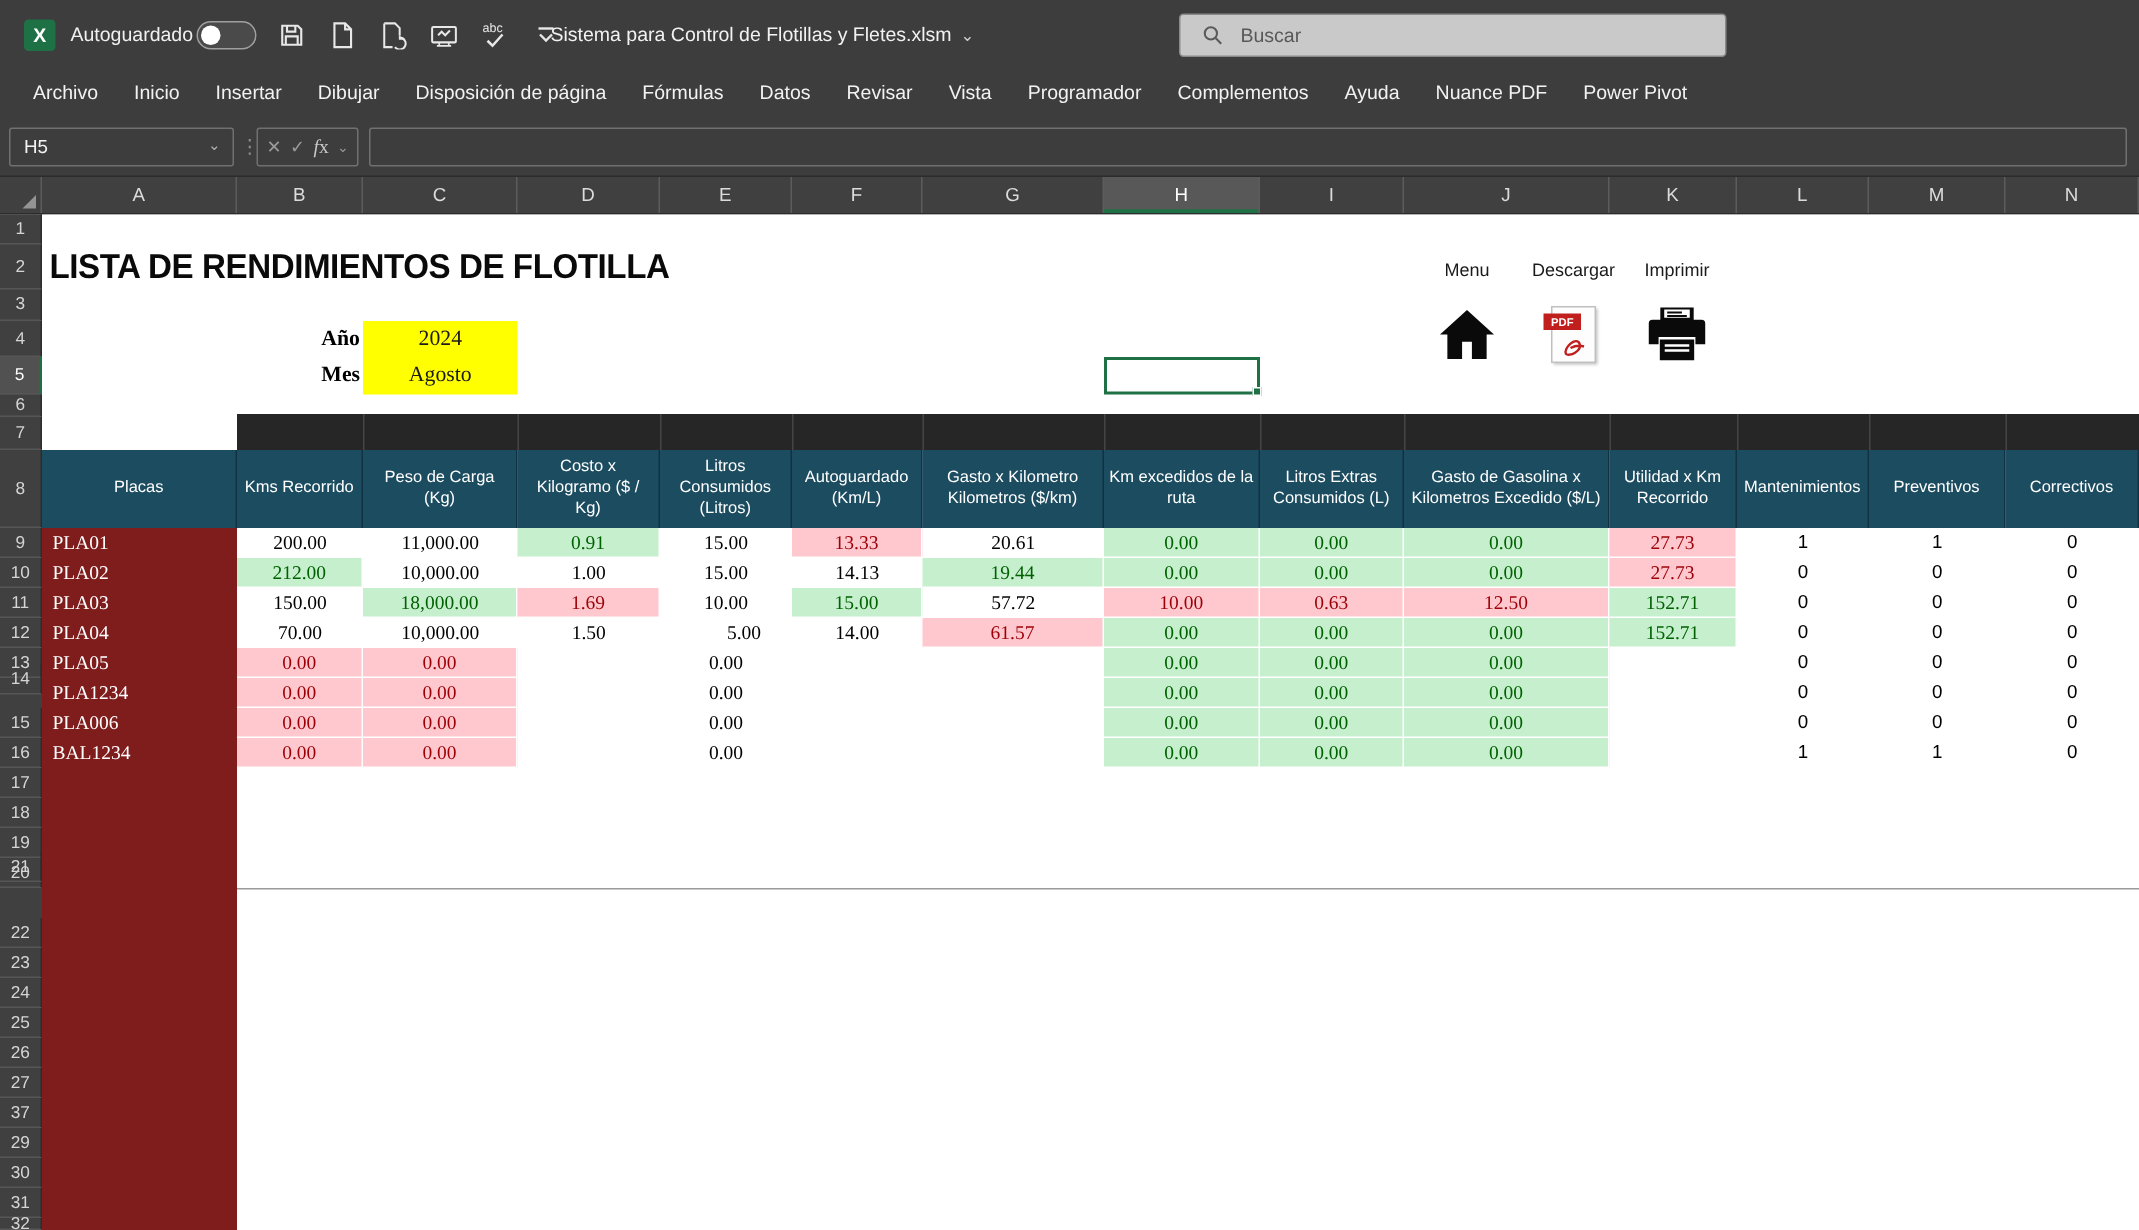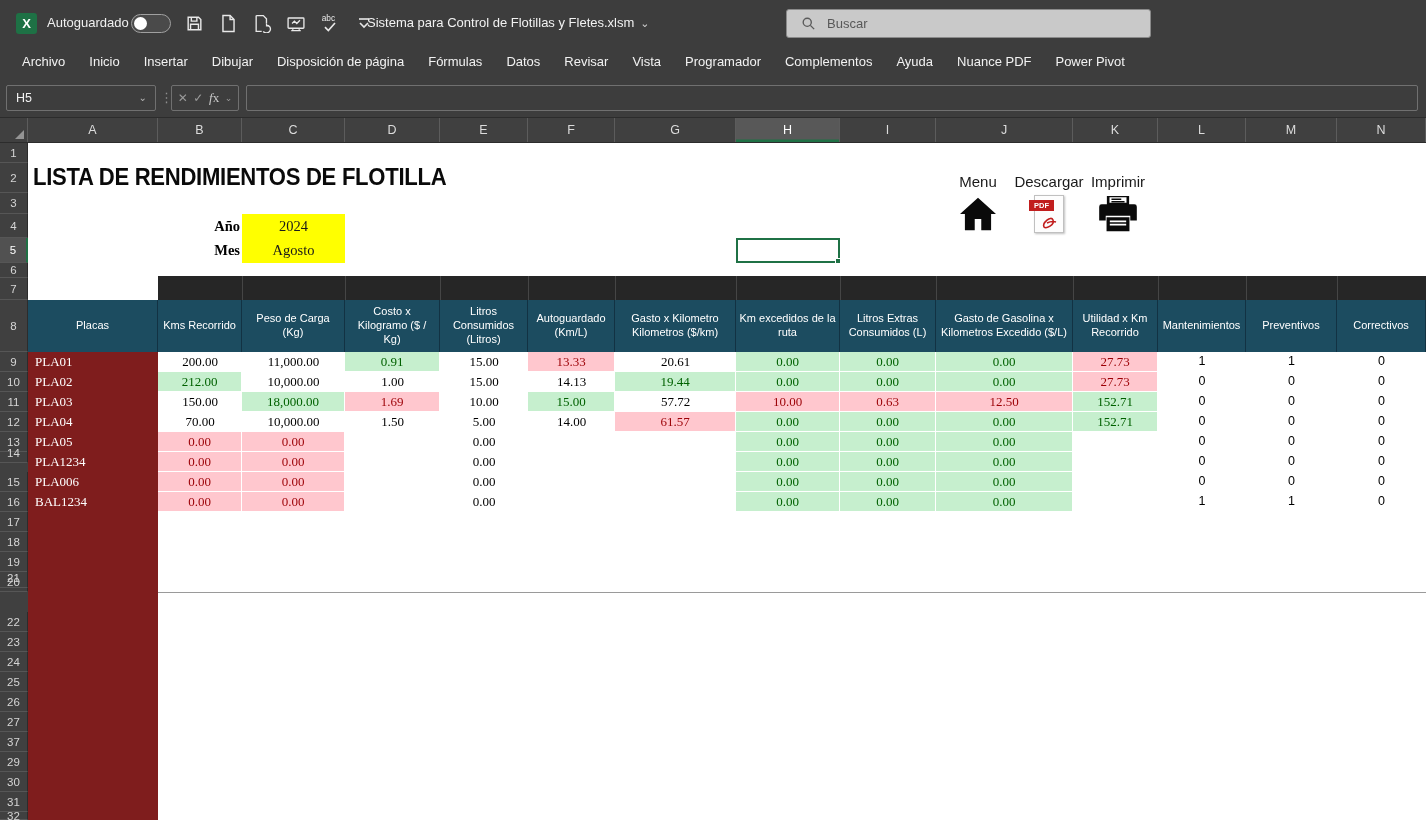--- a/index.html
+++ b/index.html
@@ -69,21 +69,21 @@
   .lbl-year{position:absolute;left:130px;top:71px;width:82px;height:24px;text-align:right;
             font-family:"Liberation Serif",serif;font-weight:bold;font-size:14.5px;line-height:24px;color:#000;}
   .lbl-month{position:absolute;left:130px;top:95px;width:82px;height:25px;text-align:right;
             font-family:"Liberation Serif",serif;font-weight:bold;font-size:14.5px;line-height:25px;color:#000;}
   .cell-year{position:absolute;left:214px;top:71px;width:103px;height:24px;background:#ffff00;
              text-align:center;font-family:"Liberation Serif",serif;font-size:14.5px;line-height:24px;color:#1a1a1a;}
   .cell-month{position:absolute;left:214px;top:95px;width:103px;height:25px;background:#ffff00;
              text-align:center;font-family:"Liberation Serif",serif;font-size:14.5px;line-height:25px;color:#1a1a1a;}
 
   .action{position:absolute;top:30px;width:76px;text-align:center;cursor:pointer;}
-  .action .alabel{font-size:15px;color:#1a1a1a;margin-bottom:4px;}
+  .action .alabel{font-size:12px;color:#1a1a1a;margin-bottom:16px;}
   .action .aicon{height:40px;display:flex;align-items:center;justify-content:center;}
   .pdf-page{position:relative;width:30px;height:38px;background:#fdfdfd;border:1px solid #c0c0c0;
             box-shadow:1px 1px 2px rgba(0,0,0,0.25);}
   .pdf-badge{position:absolute;left:-6px;top:4px;background:#c11e1e;color:#fff;font-size:7.5px;
              font-weight:bold;padding:1.5px 5px;line-height:1;}
   .pdf-swirl{position:absolute;left:6px;top:16px;}
 
   .selection{position:absolute;left:708px;top:95px;width:104px;height:25px;border:2px solid #1f7145;background:#fff;}
   .selection .handle{position:absolute;right:-3px;bottom:-3px;width:6px;height:6px;background:#1f7145;border:1px solid #fff;}
 
@@ -376,21 +376,21 @@
       <div class="dcell r" style="left: 708px; top: 249px; width: 104px;">10.00</div>
       <div class="dcell r" style="left: 812px; top: 249px; width: 96px;">0.63</div>
       <div class="dcell r" style="left: 908px; top: 249px; width: 137px;">12.50</div>
       <div class="dcell g" style="left: 1045px; top: 249px; width: 85px;">152.71</div>
       <div class="dcell  sans" style="left: 1130px; top: 249px; width: 88px;">0</div>
       <div class="dcell  sans" style="left: 1218px; top: 249px; width: 91px;">0</div>
       <div class="dcell  sans" style="left: 1309px; top: 249px; width: 89px;">0</div>
       <div class="dcell " style="left: 130px; top: 269px; width: 84px;">70.00</div>
       <div class="dcell " style="left: 214px; top: 269px; width: 103px;">10,000.00</div>
       <div class="dcell " style="left: 317px; top: 269px; width: 95px;">1.50</div>
-      <div class="dcell " style="left: 412px; top: 269px; width: 88px;">5.00</div>
+      <div class="dcell " style="left: 424px; top: 269px; width: 88px;">5.00</div>
       <div class="dcell " style="left: 500px; top: 269px; width: 87px;">14.00</div>
       <div class="dcell r" style="left: 587px; top: 269px; width: 121px;">61.57</div>
       <div class="dcell g" style="left: 708px; top: 269px; width: 104px;">0.00</div>
       <div class="dcell g" style="left: 812px; top: 269px; width: 96px;">0.00</div>
       <div class="dcell g" style="left: 908px; top: 269px; width: 137px;">0.00</div>
       <div class="dcell g" style="left: 1045px; top: 269px; width: 85px;">152.71</div>
       <div class="dcell  sans" style="left: 1130px; top: 269px; width: 88px;">0</div>
       <div class="dcell  sans" style="left: 1218px; top: 269px; width: 91px;">0</div>
       <div class="dcell  sans" style="left: 1309px; top: 269px; width: 89px;">0</div>
       <div class="dcell r" style="left: 130px; top: 289px; width: 84px;">0.00</div>

